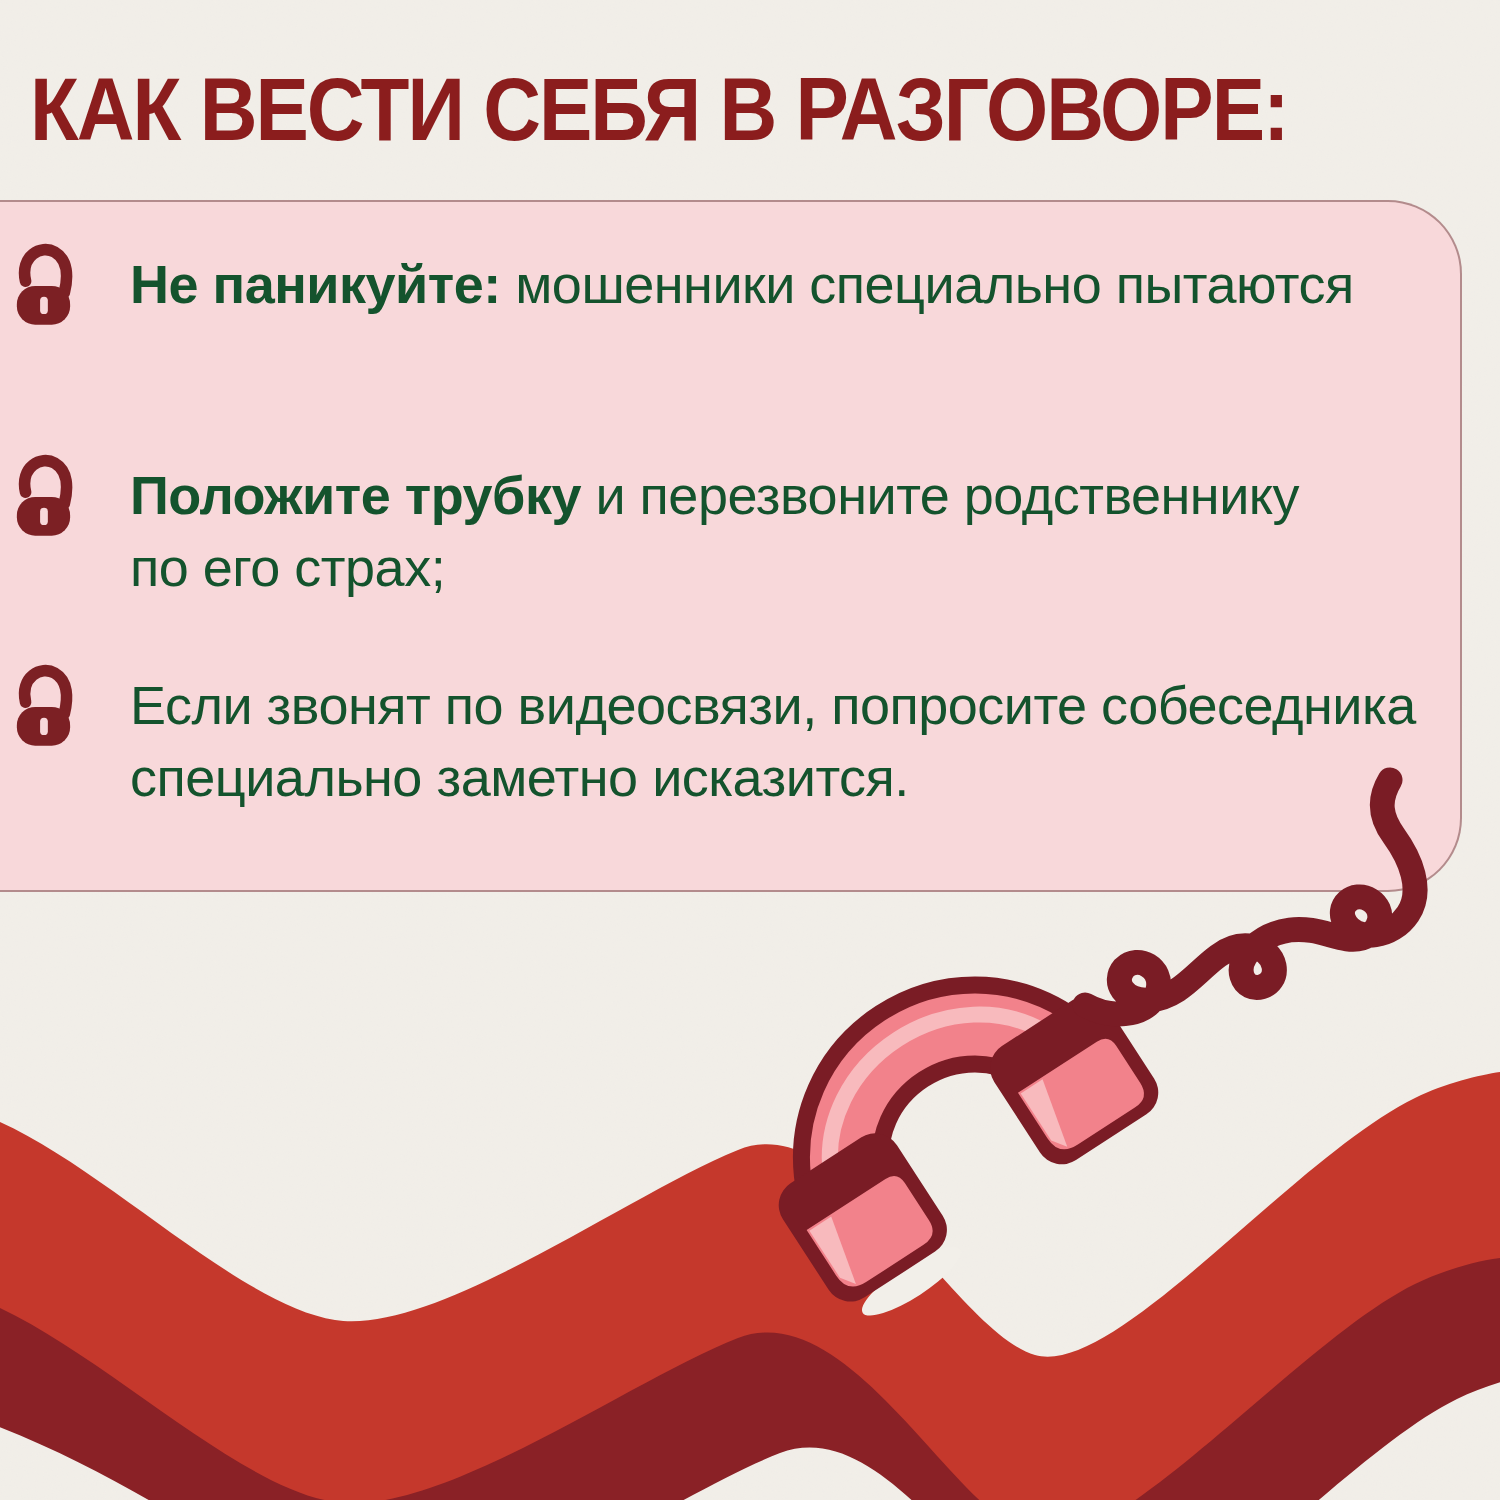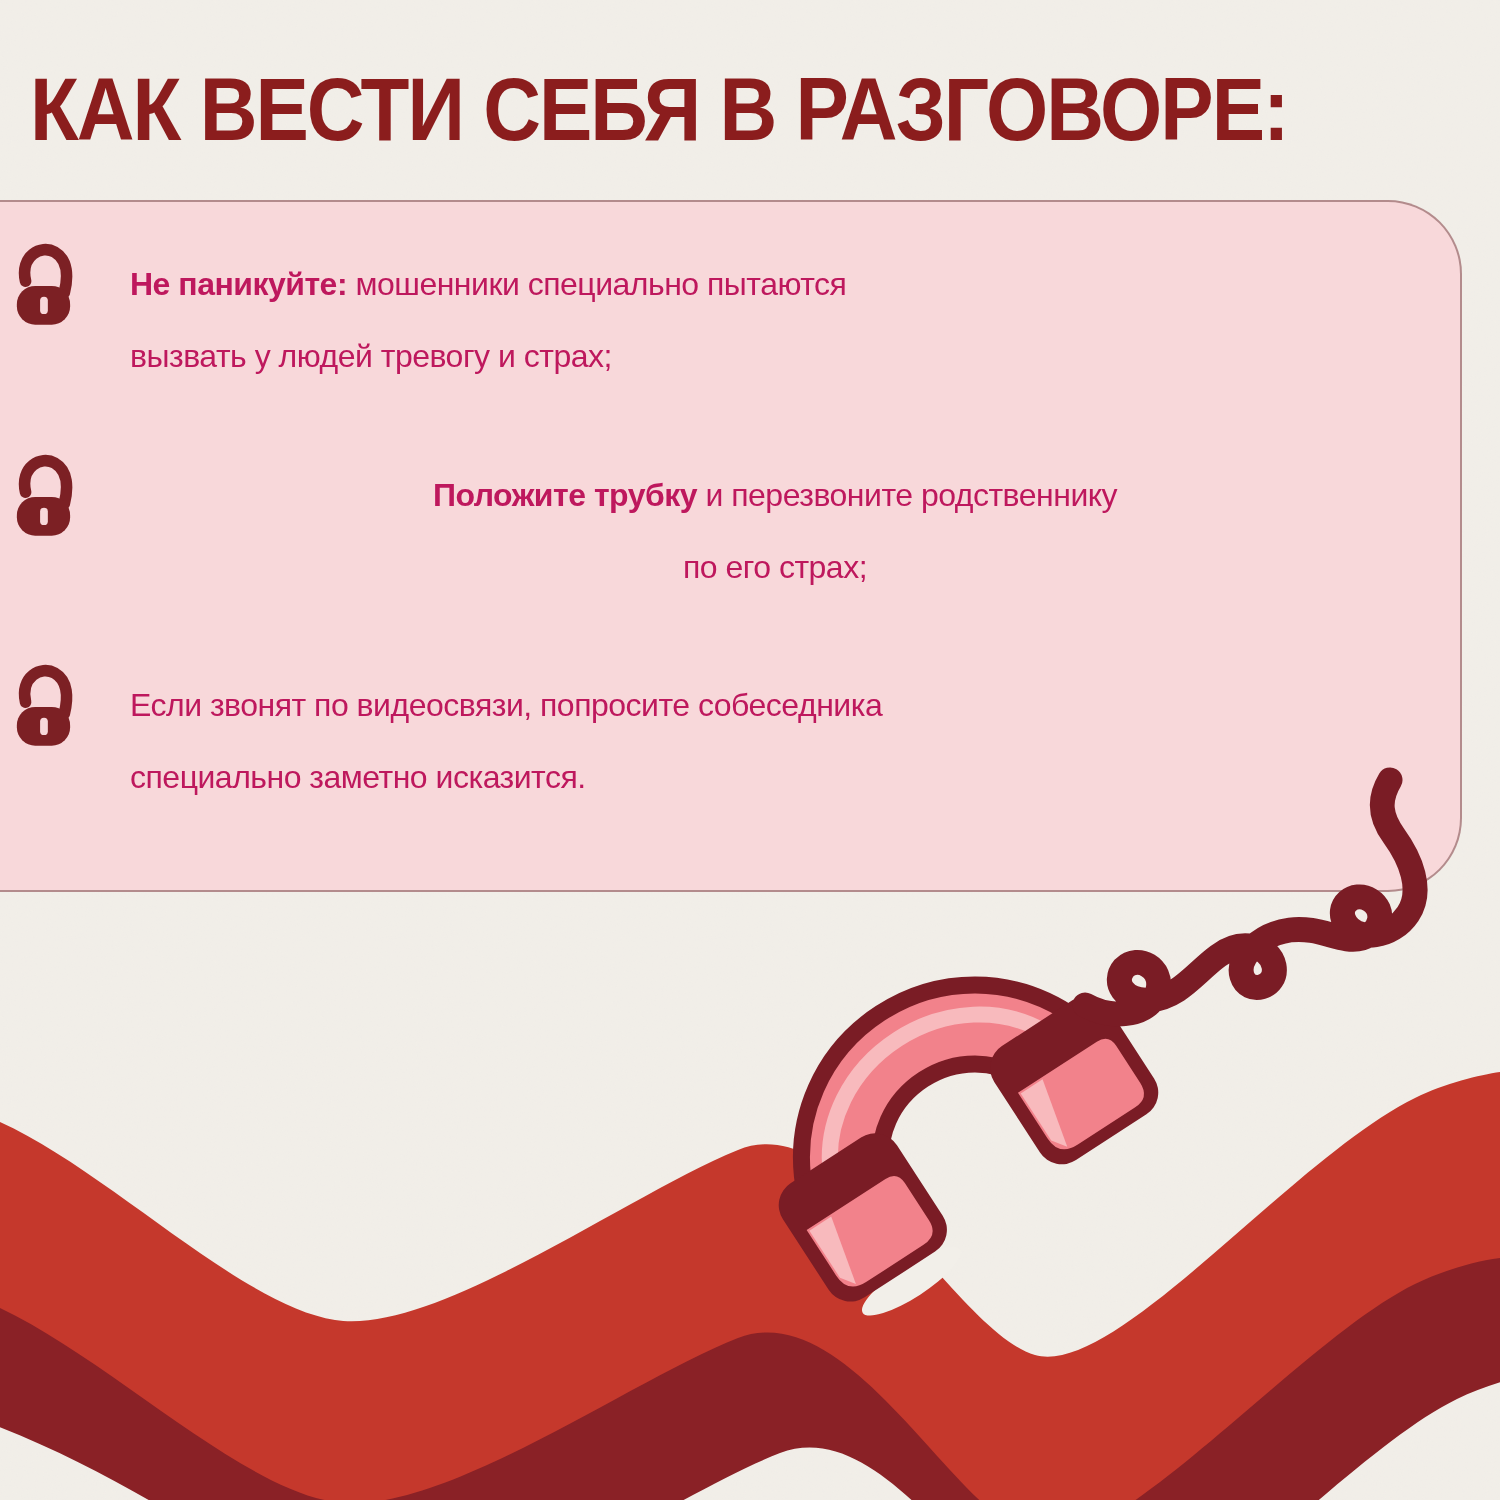--- a/index.html
+++ b/index.html
@@ -17,23 +17,23 @@
   .panel{
     position:absolute;left:-6px;top:200px;z-index:1;
     width:1468px;height:692px;
     background:#f8d8da;
     border:2px solid rgba(122,77,77,.55);
     border-radius:0 74px 74px 0;
     box-sizing:border-box;
   }
   .item{position:absolute;left:134px;width:1290px;}
   .item-1{top:46px;}
-  .item-2{top:257px;text-align:center;}
+  .item-2{top:257px;}
   .item-3{top:467px;}
-  .line{font-size:32px;line-height:72px;color:#be185d;letter-spacing:-0.5px;white-space:nowrap;}
+  .line{font-size:54px;line-height:72px;color:#14532d;letter-spacing:-0.5px;white-space:nowrap;}
   .seg{font-weight:400;}
   .seg.b{font-weight:700;}
   .bullet{position:absolute;width:62px;height:86px;}
   .bullet-1{left:16px;top:40px;}
   .bullet-2{left:16px;top:251px;}
   .bullet-3{left:16px;top:461px;}
   .art{position:absolute;inset:0;z-index:3;pointer-events:none;}
 </style>
 </head>
 <body>
@@ -50,21 +50,20 @@
 
 <div class="panel">
 
   <svg class="bullet bullet-1" viewBox="0 0 64 88">
     <path d="M14,40 C8,14 30,2 44,10 C58,18 58,36 54,52" fill="none" stroke="#7c2024" stroke-width="12" stroke-linecap="round"></path>
     <rect x="5" y="45" width="55" height="40" rx="19" fill="#7c2024"></rect>
     <rect x="29" y="56" width="8" height="18" rx="4" fill="#f8d8da"></rect>
   </svg>
   <div class="item item-1">
     <div class="line"><span class="seg b">Не паникуйте:</span><span class="seg"> мошенники специально пытаются</span></div>
-    <div class="line"><span class="seg">вызвать у людей тревогу и страх;</span></div>
   </div>
 
   <svg class="bullet bullet-2" viewBox="0 0 64 88">
     <path d="M14,40 C8,14 30,2 44,10 C58,18 58,36 54,52" fill="none" stroke="#7c2024" stroke-width="12" stroke-linecap="round"></path>
     <rect x="5" y="45" width="55" height="40" rx="19" fill="#7c2024"></rect>
     <rect x="29" y="56" width="8" height="18" rx="4" fill="#f8d8da"></rect>
   </svg>
   <div class="item item-2">
     <div class="line"><span class="seg b">Положите трубку</span><span class="seg"> и перезвоните родственнику</span></div>
     <div class="line"><span class="seg">по его страх;</span></div>

